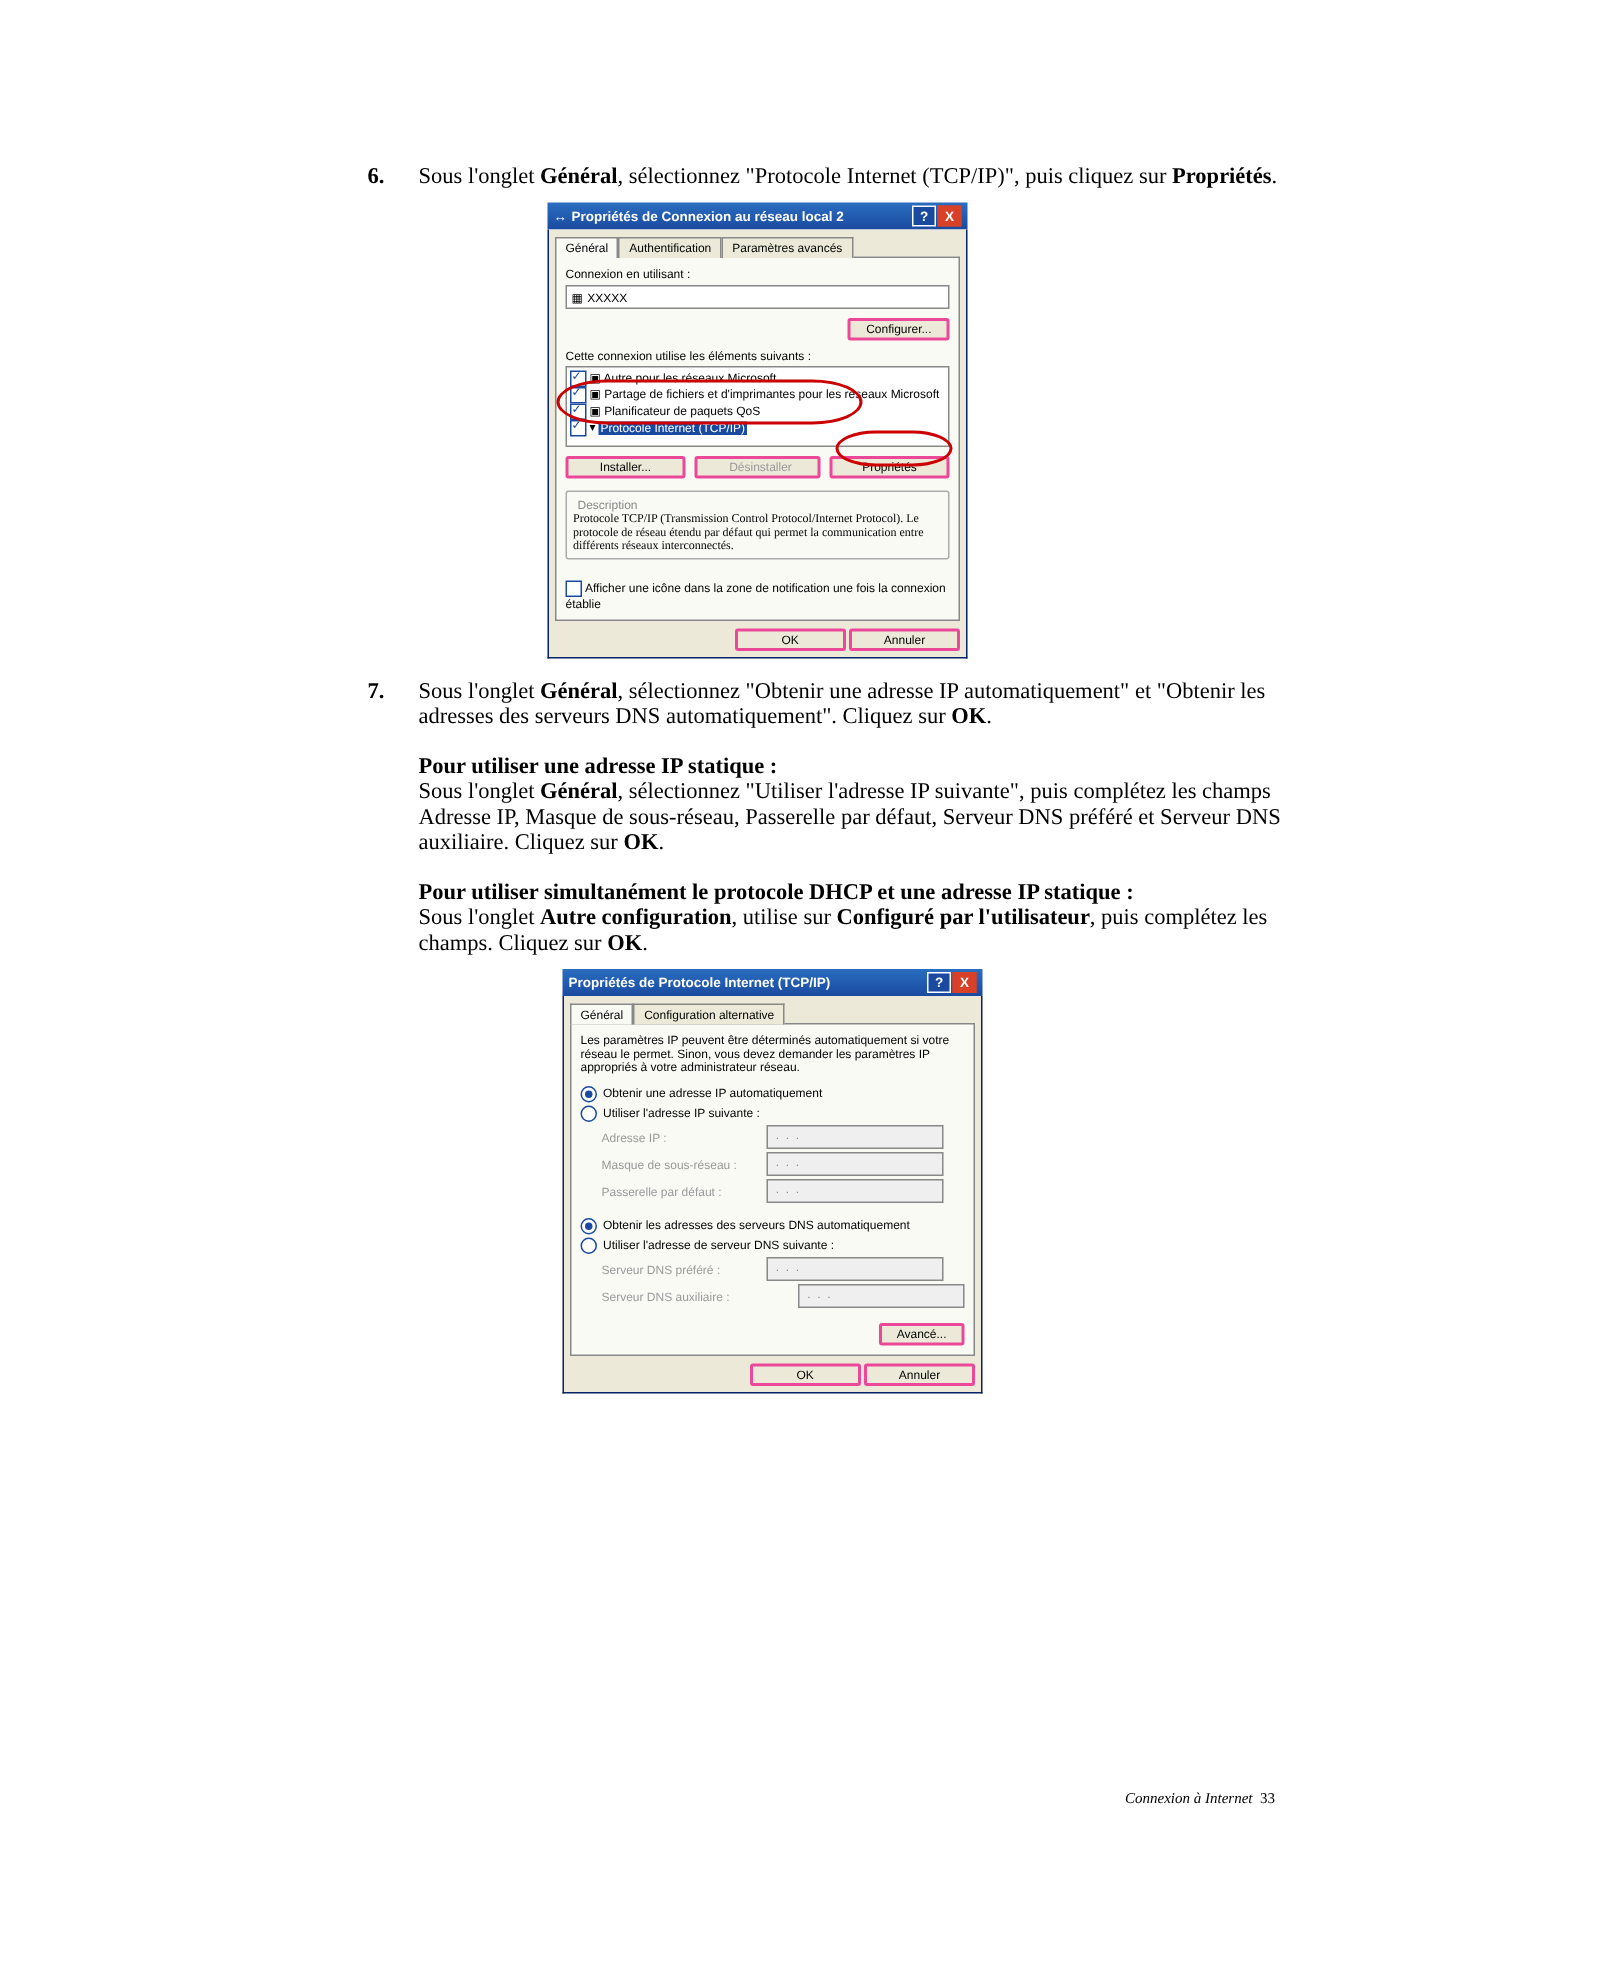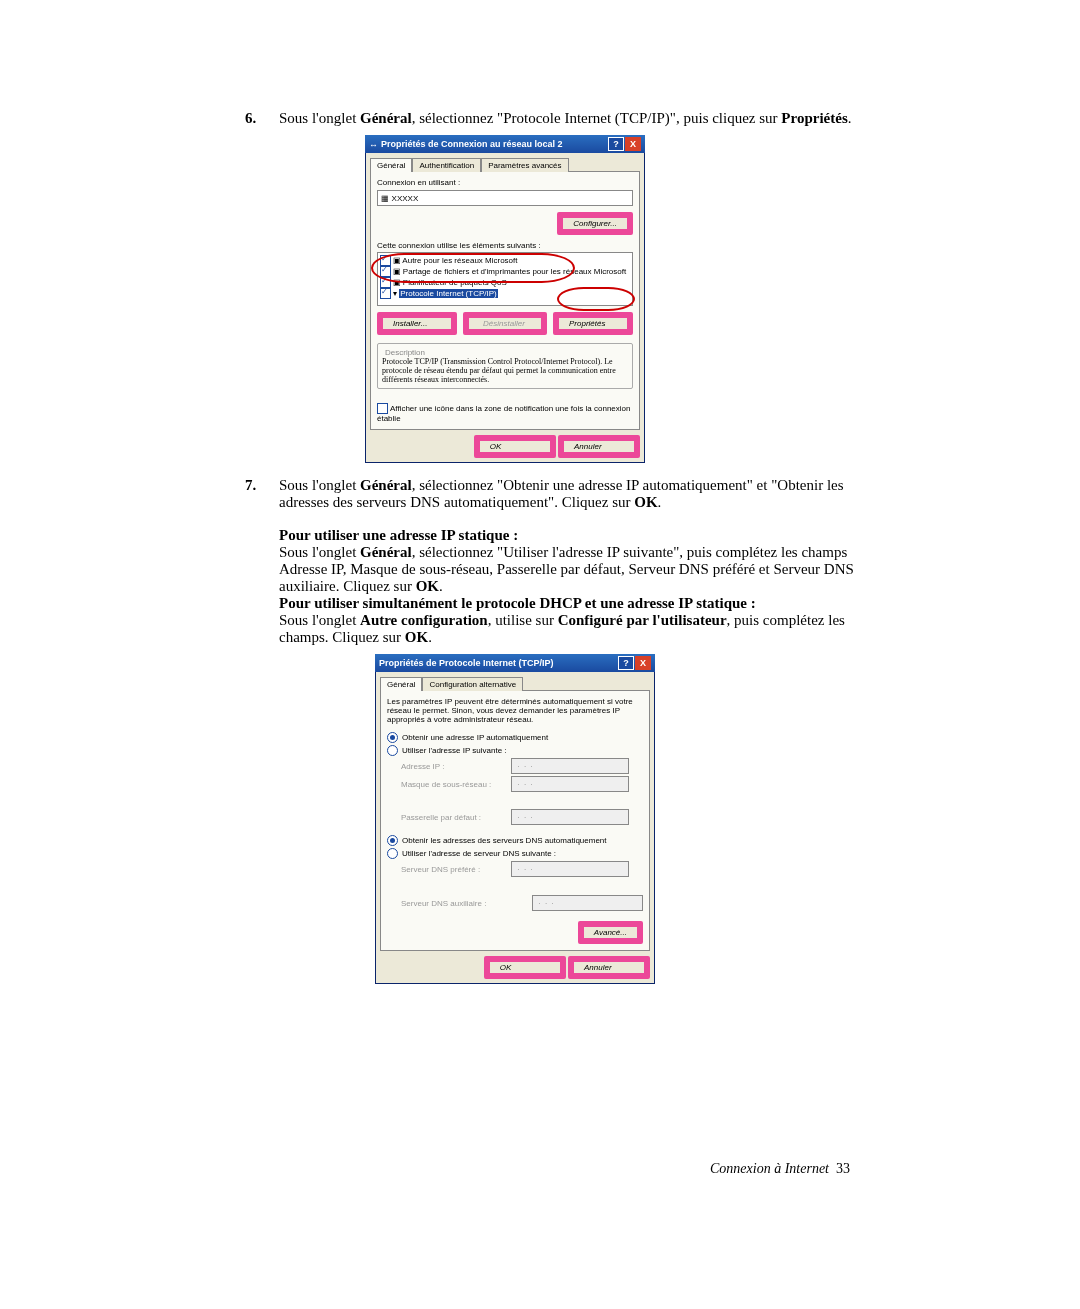--- a/index.html
+++ b/index.html
@@ -12,33 +12,33 @@
   .smallwin{font-family:Tahoma,Arial,sans-serif;font-size:8px;color:#000;}
   .titlebar{background:linear-gradient(#2a6ec0,#1a4aa0);color:#fff;font-weight:bold;font-size:9px;padding:2px 4px;display:flex;align-items:center;}
   .titlebtns{margin-left:auto;display:flex;gap:1px;}
   .tbtn{width:14px;height:12px;border:1px solid #fff;display:flex;align-items:center;justify-content:center;font-size:9px;background:#1a4aa0;}
   .tbtn.close{background:#d84028;border-color:#d84028;color:#fff;}
   .winbody{background:#ece9d8;border:1px solid #0a246a;border-top:none;padding:4px;}
   .tabs{display:flex;gap:0;margin-bottom:0;}
   .tab{padding:2px 6px;border:1px solid #888;border-bottom:none;background:#ece9d8;font-size:8px;position:relative;top:1px;}
   .tab.active{background:#fafaf5;z-index:2;}
   .tabpanel{border:1px solid #888;background:#fafaf5;padding:6px;}
-  .winbtn{border:6px solid #ec4899;background:#ece9d8;padding:1px 10px;font-size:8px;border-radius:2px;display:inline-block;text-align:left;font-style:italic;}
+  .winbtn{border:2px solid #ec4899;background:#ece9d8;padding:1px 10px;font-size:8px;border-radius:2px;display:inline-block;text-align:center;}
   .field{border:1px solid #888;background:#fff;padding:1px 3px;height:12px;font-size:8px;}
   .field.dis{background:#efefef;color:#888;}
   .grp{border:1px solid #aaa;border-radius:2px;padding:4px;margin-top:8px;margin-bottom:2px;}
   .grptitle{font-size:8px;color:#888;margin-top:-10px;background:#fafaf5;display:inline-block;padding:0 3px;}
   .chk{display:inline-block;width:9px;height:9px;border:1px solid #1a4aa0;margin-right:2px;vertical-align:middle;background:#fff;}
   .chk.on::after{content:"✓";font-size:8px;line-height:8px;color:#1a4aa0;position:relative;top:-2px;}
   .radio{display:inline-block;width:9px;height:9px;border:1px solid #1a4aa0;border-radius:50%;margin-right:4px;vertical-align:middle;background:#fff;}
   .radio.on::after{content:"";display:block;width:5px;height:5px;border-radius:50%;background:#1a4aa0;margin:2px;}
   .listbox{border:1px solid #888;background:#fff;padding:2px;font-size:8px;}
   .sel{background:#1a4aa0;color:#fff;padding:0 1px;}
   .ring{border:2px solid #c00;border-radius:40px/18px;position:absolute;pointer-events:none;}
-  .footer{position:absolute;right:230px;bottom:132px;font-style:italic;font-size:14px;}
+  .footer{position:absolute;right:230px;bottom:104px;font-style:italic;font-size:10px;}
 </style>
 </head>
 <body>
 
 <div class="page">
   <div class="content">
 
     <div class="step">
       <div class="num">6.</div>
       <div class="body">
@@ -111,21 +111,21 @@
       <div class="body">
         <div>
           <span>Sous l'onglet </span><span class="b">Général</span><span>, sélectionnez "Obtenir une adresse IP automatiquement" et "Obtenir les adresses des serveurs DNS automatiquement". Cliquez sur </span><span class="b">OK</span><span>.</span>
         </div>
 
         <div class="b" style="margin-top:16px;">Pour utiliser une adresse IP statique :</div>
         <div>
           <span>Sous l'onglet </span><span class="b">Général</span><span>, sélectionnez "Utiliser l'adresse IP suivante", puis complétez les champs Adresse IP, Masque de sous-réseau, Passerelle par défaut, Serveur DNS préféré et Serveur DNS auxiliaire. Cliquez sur </span><span class="b">OK</span><span>.</span>
         </div>
 
-        <div class="b" style="">Pour utiliser simultanément le protocole DHCP et une adresse IP statique :</div>
+        <div class="b" style="margin-top:16px;">Pour utiliser simultanément le protocole DHCP et une adresse IP statique :</div>
         <div>
           <span>Sous l'onglet </span><span class="b">Autre configuration</span><span>, utilise sur </span><span class="b">Configuré par l'utilisateur</span><span>, puis complétez les champs. Cliquez sur </span><span class="b">OK</span><span>.</span>
         </div>
       </div>
     </div>
 
     <div style="margin:8px 0 0 130px;width:280px;" class="smallwin">
       <div class="titlebar">
         <span>Propriétés de Protocole Internet (TCP/IP)</span>
         <div class="titlebtns">
@@ -152,36 +152,36 @@
             <span class="radio"></span><span>Utiliser l'adresse IP suivante :</span>
           </div>
           <div style="display:flex;align-items:center;margin:2px 0 0 14px;color:#999;">
             <div style="width:110px;">Adresse IP :</div>
             <div class="field dis" style="width:110px;">&nbsp;.&nbsp;&nbsp;.&nbsp;&nbsp;.</div>
           </div>
           <div style="display:flex;align-items:center;margin:2px 0 0 14px;color:#999;">
             <div style="width:110px;">Masque de sous-réseau :</div>
             <div class="field dis" style="width:110px;">&nbsp;.&nbsp;&nbsp;.&nbsp;&nbsp;.</div>
           </div>
-          <div style="display:flex;align-items:center;margin:17px 0 0 14px;color:#999;">
+          <div style="display:flex;align-items:center;margin:2px 0 0 14px;color:#999;">
             <div style="width:110px;">Passerelle par défaut :</div>
             <div class="field dis" style="width:110px;">&nbsp;.&nbsp;&nbsp;.&nbsp;&nbsp;.</div>
           </div>
 
           <div style="margin-top:10px;">
             <span class="radio on"></span><span>Obtenir les adresses des serveurs DNS automatiquement</span>
           </div>
           <div style="margin-top:2px;">
             <span class="radio"></span><span>Utiliser l'adresse de serveur DNS suivante :</span>
           </div>
           <div style="display:flex;align-items:center;margin:2px 0 0 14px;color:#999;">
             <div style="width:110px;">Serveur DNS préféré :</div>
             <div class="field dis" style="width:110px;">&nbsp;.&nbsp;&nbsp;.&nbsp;&nbsp;.</div>
           </div>
-          <div style="display:flex;align-items:center;margin:18px 0 0 14px;color:#999;gap:28px;">
+          <div style="display:flex;align-items:center;margin:2px 0 0 14px;color:#999;gap:28px;">
             <div style="width:110px;">Serveur DNS auxiliaire :</div>
             <div class="field dis" style="width:110px;">&nbsp;.&nbsp;&nbsp;.&nbsp;&nbsp;.</div>
           </div>
 
           <div style="text-align:right;margin-top:10px;">
             <span class="winbtn">Avancé...</span>
           </div>
         </div>
         <div style="text-align:right;margin-top:5px;">
           <span class="winbtn" style="min-width:50px;">OK</span>

